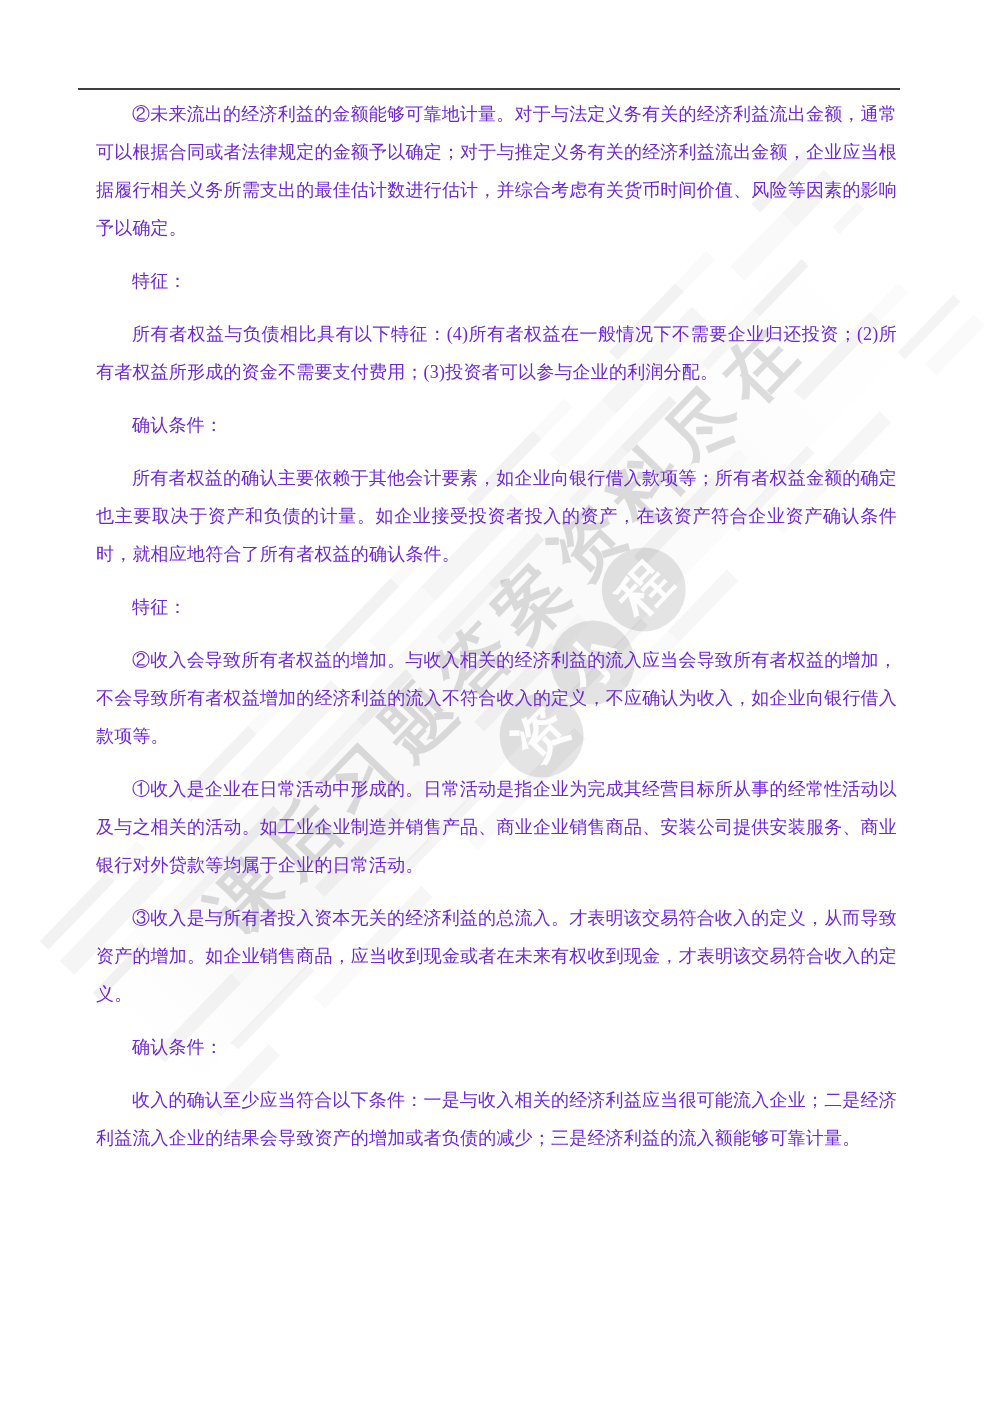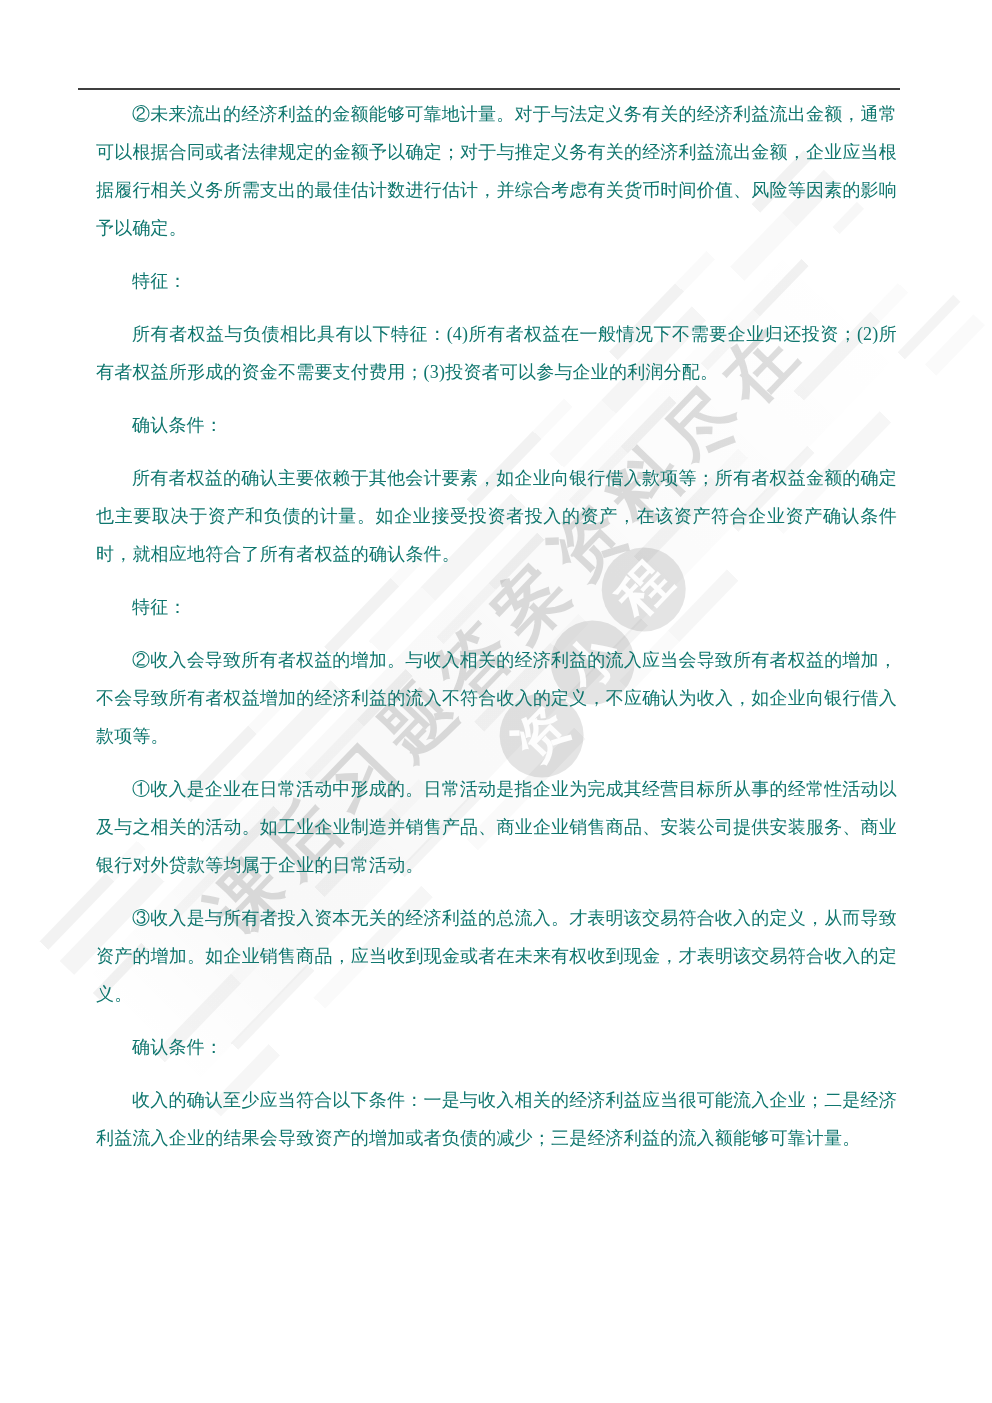--- a/index.html
+++ b/index.html
@@ -63,21 +63,21 @@
   .doc-body {
     position: absolute;
     left: 96px; top: 95px;
     width: 801px;
     z-index: 1;
   }
   .doc-body p {
     margin: 0 0 15px 0;
     font-size: 18px;
     line-height: 38px;
-    color: #0f766e;
+    color: #6d28d9;
     text-align: justify;
     text-indent: 2em;
     letter-spacing: 0.2px;
   }
 </style>
 </head>
 <body>
 
 <div class="page">
 

